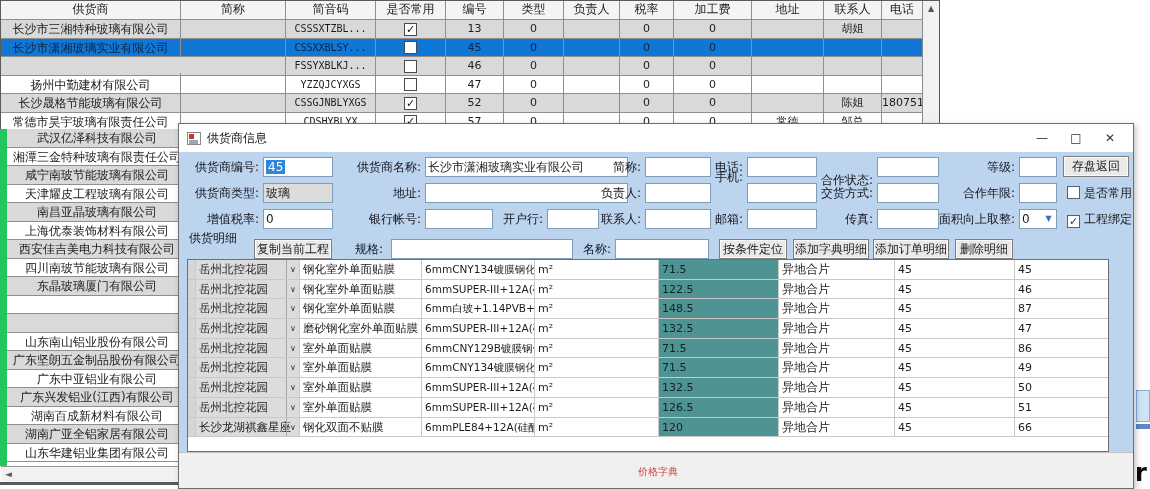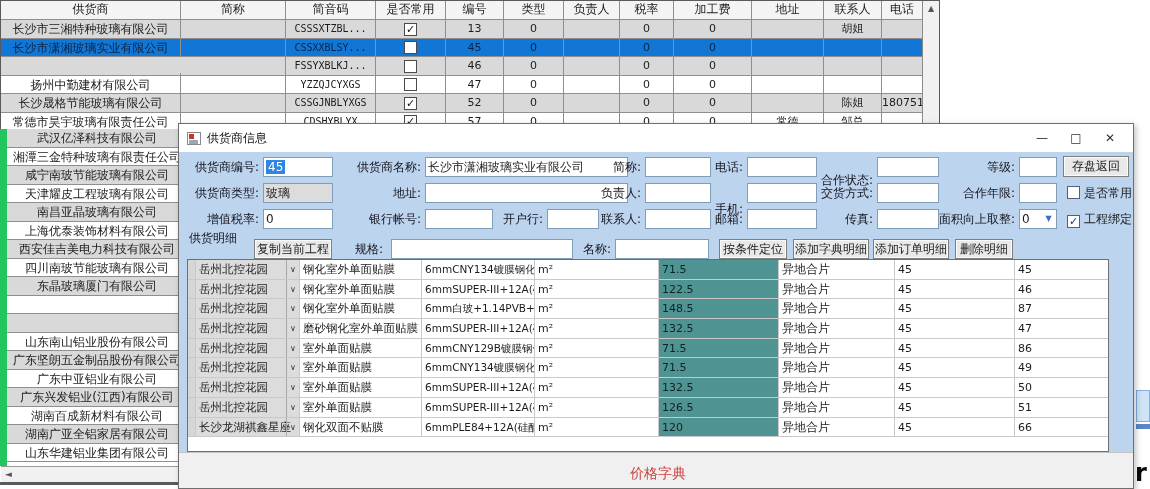--- a/index.html
+++ b/index.html
@@ -77,21 +77,21 @@
   .g-cell.combo .ctext{display:block;font-size:11.5px;padding:0 14px 0 3px;overflow:hidden;white-space:nowrap;}
   .g-cell.combo .carr{position:absolute;right:0;top:0;width:13px;height:100%;border-left:1px solid #a8a8a8;
         font-size:8px;line-height:19px;text-align:center;color:#333;}
   .g-cell.cname{font-size:11.5px;}
   .g-cell.cspec{font-size:10.5px;}
   .g-cell.cprice{background:#4f9492;color:#0e2424;}
   .g-cell.ccolor{font-size:12px;}
 
   .gridfooter{position:absolute;left:0;right:0;top:300px;bottom:0;background:#f0f0f0;border-top:1px solid #c4c4c4;}
   .pricedict{position:absolute;left:479px;top:12px;transform:translateX(-50%);
-             font-size:14px;color:#c8433f;}
+             font-size:10px;color:#c8433f;}
 
   
   .frag-win{position:absolute;left:1136px;top:390px;width:14px;height:32px;background:#cfe3f7;
             border:1px solid #86aede;z-index:5;}
   .frag-line{position:absolute;left:1136px;top:424px;width:14px;height:5px;background:#5a87c5;z-index:5;}
   .frag-glyph{position:absolute;left:1135px;top:458px;width:15px;height:31px;overflow:hidden;
               font-size:24px;font-weight:bold;color:#0a0a0a;z-index:5;line-height:30px;}
 </style>
 </head>
 <body>
@@ -258,21 +258,21 @@
       <span class="lbl" style="left:726px;top:5px;width:110px">等级:</span>
       <div class="tbx" style="left:840px;top:5px;width:38px"></div>
       <div class="btn" style="left:884px;top:4px;width:66px">存盘返回</div>
 
       <span class="lbl" style="left:0;top:31px;width:80px">供货商类型:</span>
       <div class="tbx ro" style="left:84px;top:31px;width:70px">玻璃</div>
       <span class="lbl" style="left:150px;top:31px;width:92px">地址:</span>
       <div class="tbx" style="left:246px;top:31px;width:203px"></div>
       <span class="lbl" style="left:384px;top:31px;width:78px">负责人:</span>
       <div class="tbx" style="left:466px;top:31px;width:66px"></div>
-      <span class="lbl" style="left:500px;top:47px;width:64px">手机:</span>
+      <span class="lbl" style="left:500px;top:15px;width:64px">手机:</span>
       <div class="tbx" style="left:568px;top:31px;width:70px"></div>
       <span class="lbl" style="left:610px;top:31px;width:84px">交货方式:</span>
       <div class="tbx" style="left:698px;top:31px;width:62px"></div>
       <span class="lbl" style="left:726px;top:31px;width:110px">合作年限:</span>
       <div class="tbx" style="left:840px;top:31px;width:38px"></div>
       <div class="cbrow" style="left:888px;top:31px"><span class="wincb"></span><span>是否常用</span></div>
 
       <span class="lbl" style="left:0;top:57px;width:80px">增值税率:</span>
       <div class="tbx" style="left:84px;top:57px;width:70px">0</div>
       <span class="lbl" style="left:150px;top:57px;width:92px">银行帐号:</span>

